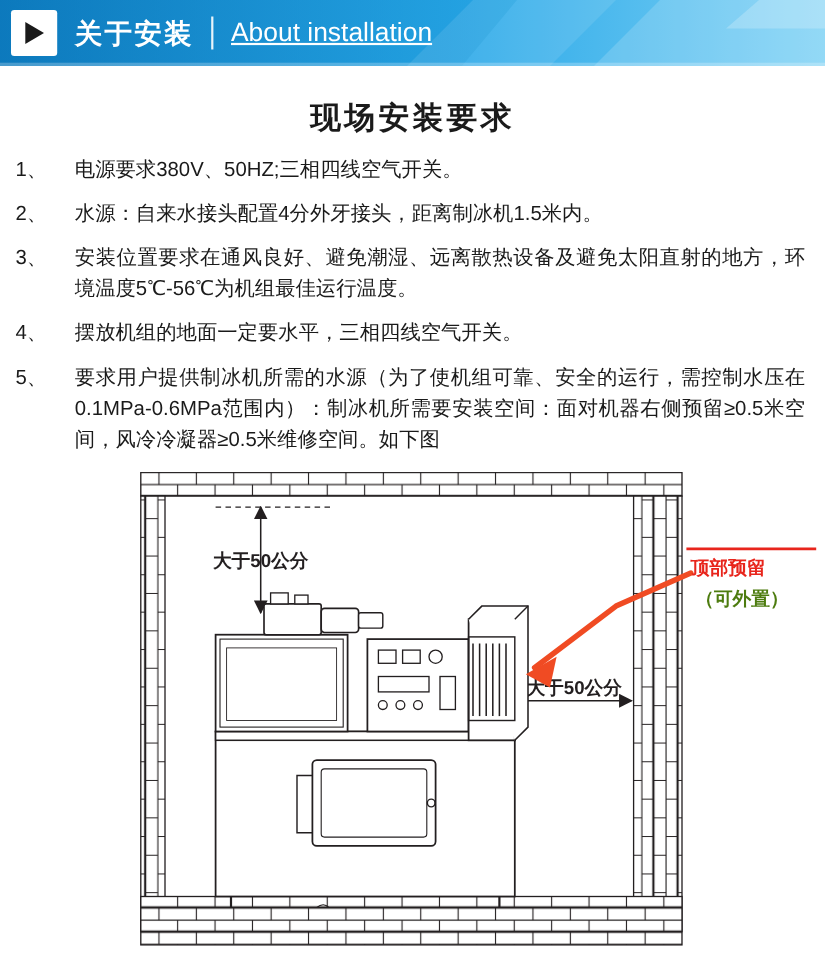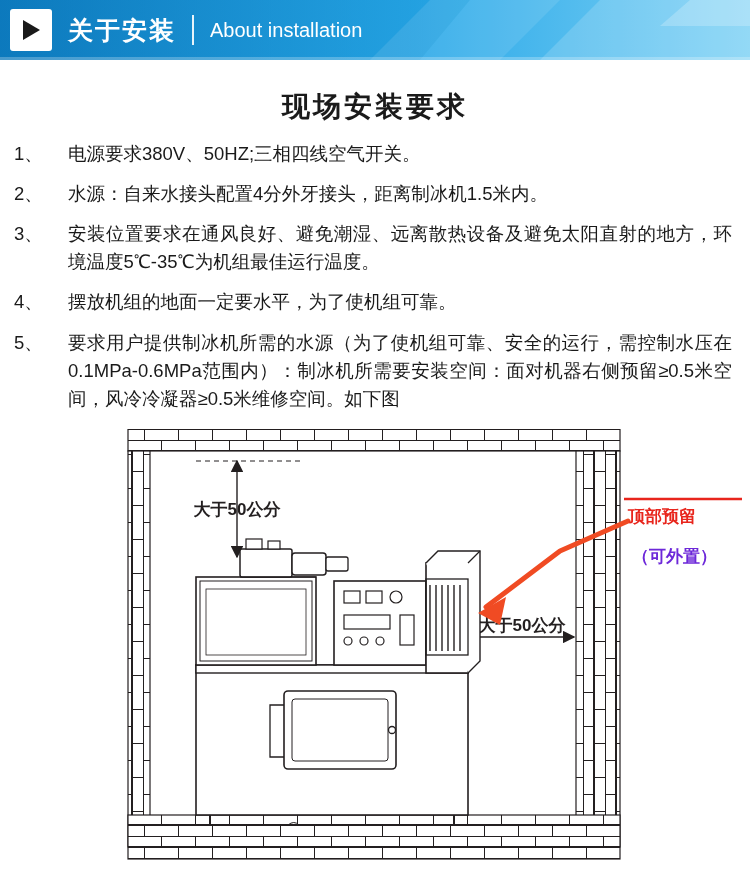--- a/index.html
+++ b/index.html
@@ -58,22 +58,23 @@
   .banner-divider {
     width: 2px;
     height: 30px;
     background: #ffffff;
     margin: 0 16px;
     flex: none;
     opacity: .9;
   }
   .banner-title-en {
     color: #ffffff;
-    font-size: 20px;
+    font-size: 24px;
     white-space: nowrap;
+    text-decoration: underline;
   }
 
   
   .doc-title {
     text-align: center;
     font-size: 28px;
     font-weight: bold;
     color: #1a1a1a;
     margin: 28px 0 14px 0;
     letter-spacing: 3px;
@@ -119,23 +120,23 @@
     font-weight: bold;
     font-size: 17px;
     white-space: nowrap;
   }
   .note-red {
     color: #e8251c;
     left: 628px;
     top: 76px;
   }
   .note-blue {
-    color: #6d28d9;
+    color: #4d7c0f;
     left: 632px;
-    top: 116px;
+    top: 104px;
   }
 </style>
 </head>
 <body>
 
 <div class="banner">
   <svg class="banner-bg" viewBox="0 0 750 60" preserveAspectRatio="none">
     <defs>
       <linearGradient id="bgrad" x1="0" y1="0" x2="1" y2="0">
         <stop offset="0%" stop-color="#0e86cf"></stop>
@@ -172,25 +173,25 @@
   <li class="req-item">
     <span class="req-num">1、</span>
     <span class="req-text">电源要求380V、50HZ;三相四线空气开关。</span>
   </li>
   <li class="req-item">
     <span class="req-num">2、</span>
     <span class="req-text">水源：自来水接头配置4分外牙接头，距离制冰机1.5米内。</span>
   </li>
   <li class="req-item">
     <span class="req-num">3、</span>
-    <span class="req-text">安装位置要求在通风良好、避免潮湿、远离散热设备及避免太阳直射的地方，环境温度5℃-35℃为机组最佳运行温度。</span>
+    <span class="req-text">安装位置要求在通风良好、避免潮湿、远离散热设备及避免太阳直射的地方，环境温度5℃-56℃为机组最佳运行温度。</span>
   </li>
   <li class="req-item">
     <span class="req-num">4、</span>
-    <span class="req-text">摆放机组的地面一定要水平，为了使机组可靠。</span>
+    <span class="req-text">摆放机组的地面一定要水平，三相四线空气开关。</span>
   </li>
   <li class="req-item">
     <span class="req-num">5、</span>
     <span class="req-text">要求用户提供制冰机所需的水源（为了使机组可靠、安全的运行，需控制水压在0.1MPa-0.6MPa范围内）：制冰机所需要安装空间：面对机器右侧预留≥0.5米空间，风冷冷凝器≥0.5米维修空间。如下图</span>
   </li>
 </ul>
 
 <div class="diagram-wrap">
   <svg width="750" height="440" viewBox="0 0 750 440">
     <defs>

